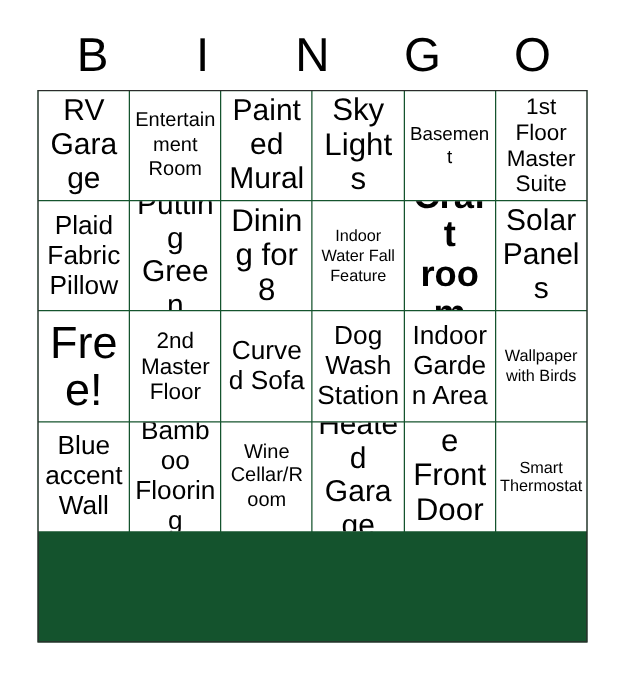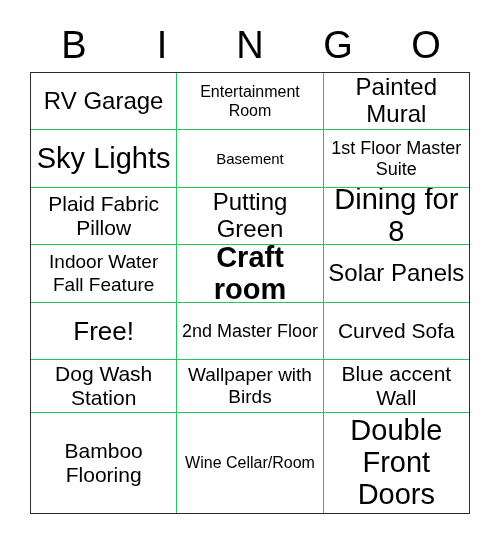--- a/index.html
+++ b/index.html
@@ -41,24 +41,24 @@
   }
 
   
   #grid {
     position: absolute;
     left: 30px;
     top: 72px;
     width: 440px;
     height: 442px;
     display: grid;
-    grid-template-columns: repeat(3, 1fr);
+    grid-template-columns: repeat(6, 1fr);
     grid-template-rows: repeat(5, 1fr);
     border: 1.5px solid #2b2b2b;
-    background: #22c55e;
+    background: #14532d;
     gap: 1px;
   }
 
   .cell {
     background: #ffffff;
     display: flex;
     align-items: center;
     justify-content: center;
     text-align: center;
     padding: 2px 3px;
@@ -68,28 +68,28 @@
   .cell-text {
     display: block;
     width: 100%;
     color: #000000;
     line-height: 1.12;
     word-wrap: break-word;
   }
 
   
   .fs-xs   { font-size: 16px; line-height: 1.22; }
-  .fs-sm   { font-size: 19px; line-height: 1.2; }
+  .fs-sm   { font-size: 13px; line-height: 1.2; }
   .fs-smd  { font-size: 15px; line-height: 1.18; }
   .fs-md   { font-size: 18px; line-height: 1.16; }
   .fs-lg   { font-size: 21px; line-height: 1.14; }
   .fs-xl   { font-size: 24px; line-height: 1.12; }
-  .fs-xxl  { font-size: 29px; line-height: 1.1; }
+  .fs-xxl  { font-size: 25px; line-height: 1.1; }
   .fs-huge { font-size: 29px; line-height: 1.08; font-weight: bold; }
-  .fs-free { font-size: 26px; line-height: 1.05; }
+  .fs-free { font-size: 36px; line-height: 1.05; }
 </style>
 </head>
 <body>
 
 <div id="card">
 
   <div id="header-row">
     <div class="header-letter">B</div>
     <div class="header-letter">I</div>
     <div class="header-letter">N</div>
@@ -144,30 +144,39 @@
         <span class="cell-text fs-md">2nd Master Floor</span>
       </div>
     <div class="cell">
         <span class="cell-text fs-lg">Curved Sofa</span>
       </div>
 
     <div class="cell">
         <span class="cell-text fs-lg">Dog Wash Station</span>
       </div>
     <div class="cell">
+        <span class="cell-text fs-lg">Indoor Garden Area</span>
+      </div>
+    <div class="cell">
         <span class="cell-text fs-sm">Wallpaper with Birds</span>
       </div>
     <div class="cell">
         <span class="cell-text fs-lg">Blue accent Wall</span>
       </div>
 
     <div class="cell">
         <span class="cell-text fs-lg">Bamboo Flooring</span>
       </div>
     <div class="cell">
         <span class="cell-text fs-xs">Wine Cellar/Room</span>
       </div>
     <div class="cell">
+        <span class="cell-text fs-xl">Heated Garage</span>
+      </div>
+    <div class="cell">
         <span class="cell-text fs-xxl">Double Front Doors</span>
+      </div>
+    <div class="cell">
+        <span class="cell-text fs-sm">Smart Thermostat</span>
       </div>
   </div>
 
 </div>
 
 </body></html>

